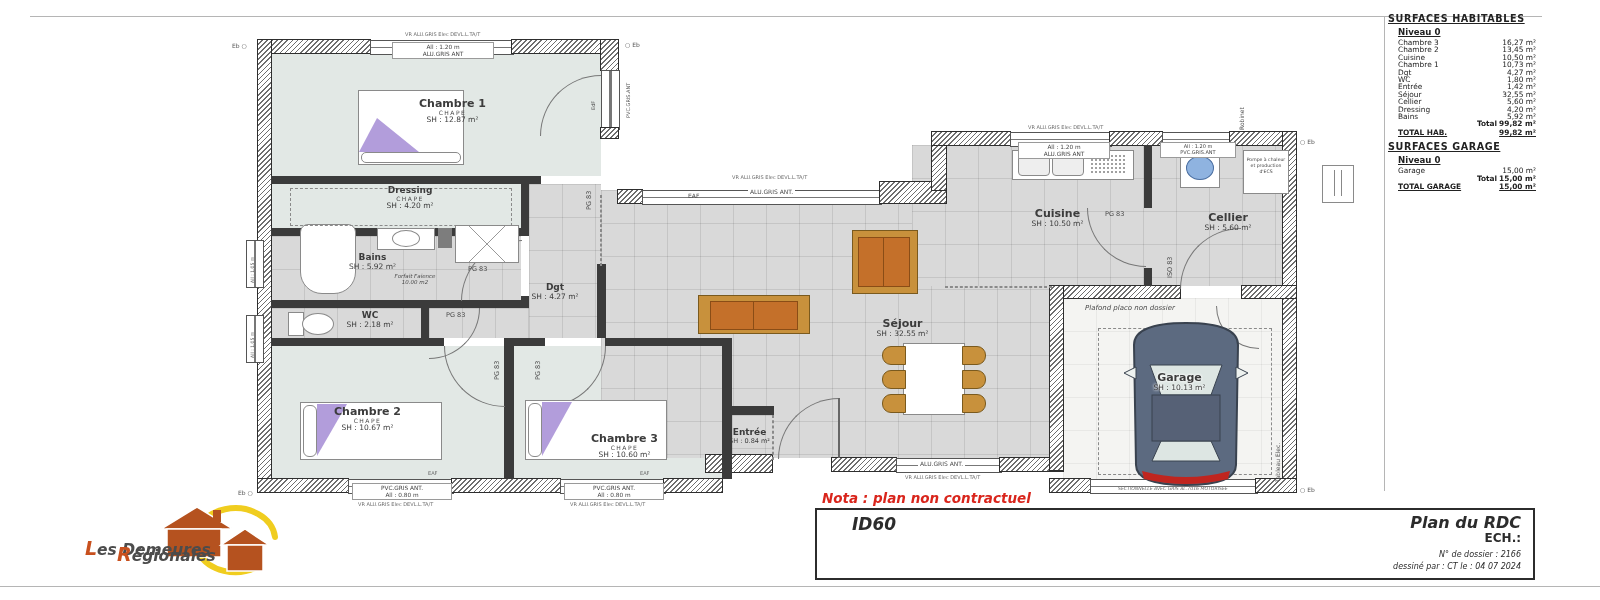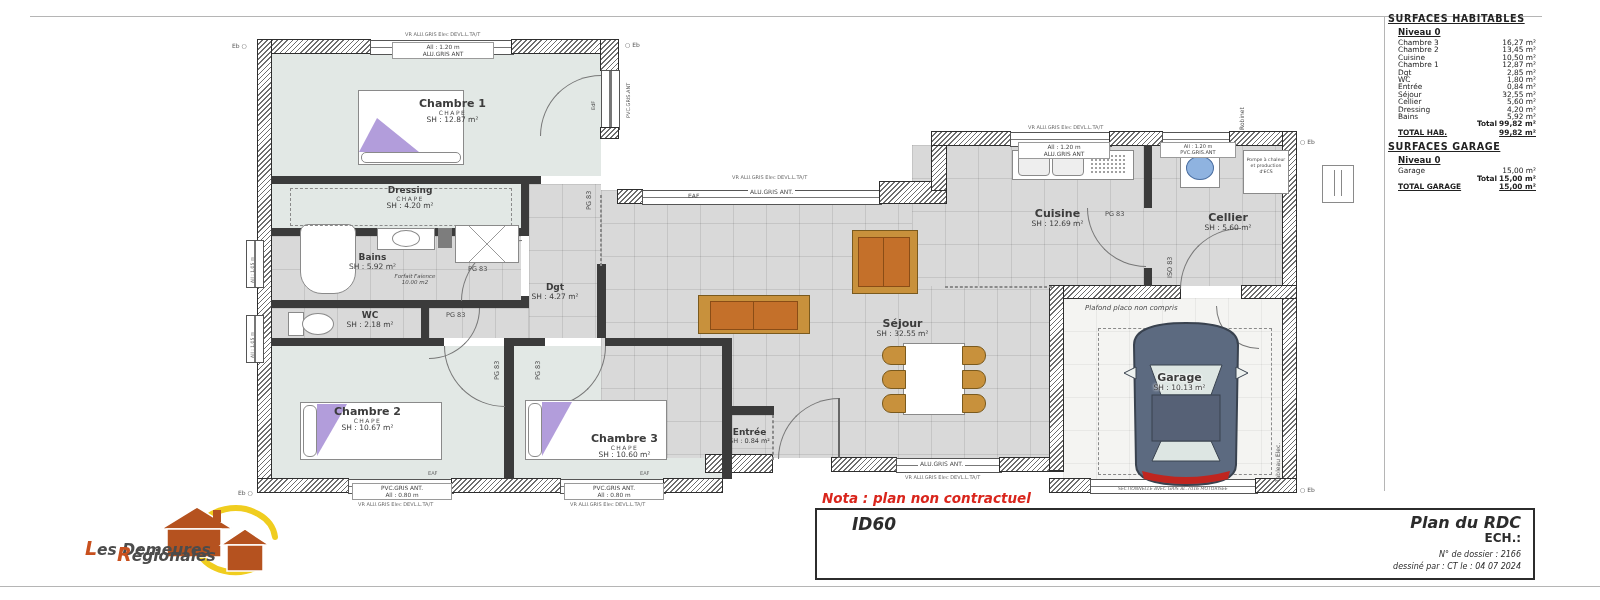--- a/index.html
+++ b/index.html
@@ -265,42 +265,42 @@
   <div class="rlabel" style="left:712px;top:428px;width:75px;">
     <div class="rname sm">Entrée</div>
     <div class="rarea" style="font-size:6.5px;">SH : 0.84 m²</div>
   </div>
   <div class="rlabel" style="left:855px;top:318px;width:95px;">
     <div class="rname">Séjour</div>
     <div class="rarea">SH : 32.55 m²</div>
   </div>
   <div class="rlabel" style="left:1010px;top:208px;width:95px;">
     <div class="rname">Cuisine</div>
-    <div class="rarea">SH : 12.69 m²</div>
+    <div class="rarea">SH : 10.50 m²</div>
   </div>
   <div class="rlabel" style="left:1182px;top:212px;width:92px;">
     <div class="rname">Cellier</div>
     <div class="rarea">SH : 5.60 m²</div>
   </div>
   <div class="rlabel" style="left:1132px;top:372px;width:95px;text-shadow:0 0 3px #fff,0 0 3px #fff;">
     <div class="rname">Garage</div>
     <div class="rarea">SH : 10.13 m²</div>
   </div>
 
   <div class="pg" style="left:585px;top:210px;transform:rotate(-90deg);transform-origin:left top;">PG 83</div>
   <div class="pg" style="left:468px;top:265px;">PG 83</div>
   <div class="pg" style="left:446px;top:311px;">PG 83</div>
   <div class="pg" style="left:493px;top:380px;transform:rotate(-90deg);transform-origin:left top;">PG 83</div>
   <div class="pg" style="left:534px;top:380px;transform:rotate(-90deg);transform-origin:left top;">PG 83</div>
   <div class="pg" style="left:1105px;top:210px;">PG 83</div>
   <div class="pg" style="left:1166px;top:278px;transform:rotate(-90deg);transform-origin:left top;">ISO 83</div>
   <div class="smalltxt" style="left:688px;top:192px;font-size:6px;">EAF</div>
   <div class="tinytxt" style="left:428px;top:470px;">EAF</div>
   <div class="tinytxt" style="left:640px;top:470px;">EAF</div>
-  <div class="smalltxt" style="left:1085px;top:304px;font-style:italic;font-size:7px;">Plafond placo non compris</div>
+  <div class="smalltxt" style="left:1085px;top:304px;font-style:italic;font-size:7px;">Plafond placo non dossier</div>
   <div class="tinytxt" style="left:1118px;top:486px;font-size:4.6px;font-style:italic;">SECTIONNELLE AVEC GRIS AL.7016 MOTORISEE</div>
   <div class="vtxt" style="left:1274px;top:482px;">Tableau Elec.</div>
   <div class="vtxt" style="left:1238px;top:130px;">Robinet</div>
 
   <div class="ebmark" style="left:232px;top:42px;"><span>Eb</span> ○</div>
   <div class="ebmark" style="left:625px;top:41px;">○ <span>Eb</span></div>
   <div class="ebmark" style="left:1300px;top:138px;">○ <span>Eb</span></div>
   <div class="ebmark" style="left:238px;top:489px;"><span>Eb</span> ○</div>
   <div class="ebmark" style="left:1300px;top:486px;">○ <span>Eb</span></div>
 
@@ -347,33 +347,33 @@
     <div class="prow">
         <span>Chambre 2</span>
         <span>13,45 m²</span>
       </div>
     <div class="prow">
         <span>Cuisine</span>
         <span>10,50 m²</span>
       </div>
     <div class="prow">
         <span>Chambre 1</span>
-        <span>12,87 m²</span>
+        <span>10,73 m²</span>
       </div>
     <div class="prow">
         <span>Dgt</span>
-        <span>2,85 m²</span>
+        <span>4,27 m²</span>
       </div>
     <div class="prow">
         <span>WC</span>
         <span>1,80 m²</span>
       </div>
     <div class="prow">
         <span>Entrée</span>
-        <span>0,84 m²</span>
+        <span>1,42 m²</span>
       </div>
     <div class="prow">
         <span>Séjour</span>
         <span>32,55 m²</span>
       </div>
     <div class="prow">
         <span>Cellier</span>
         <span>5,60 m²</span>
       </div>
     <div class="prow">

